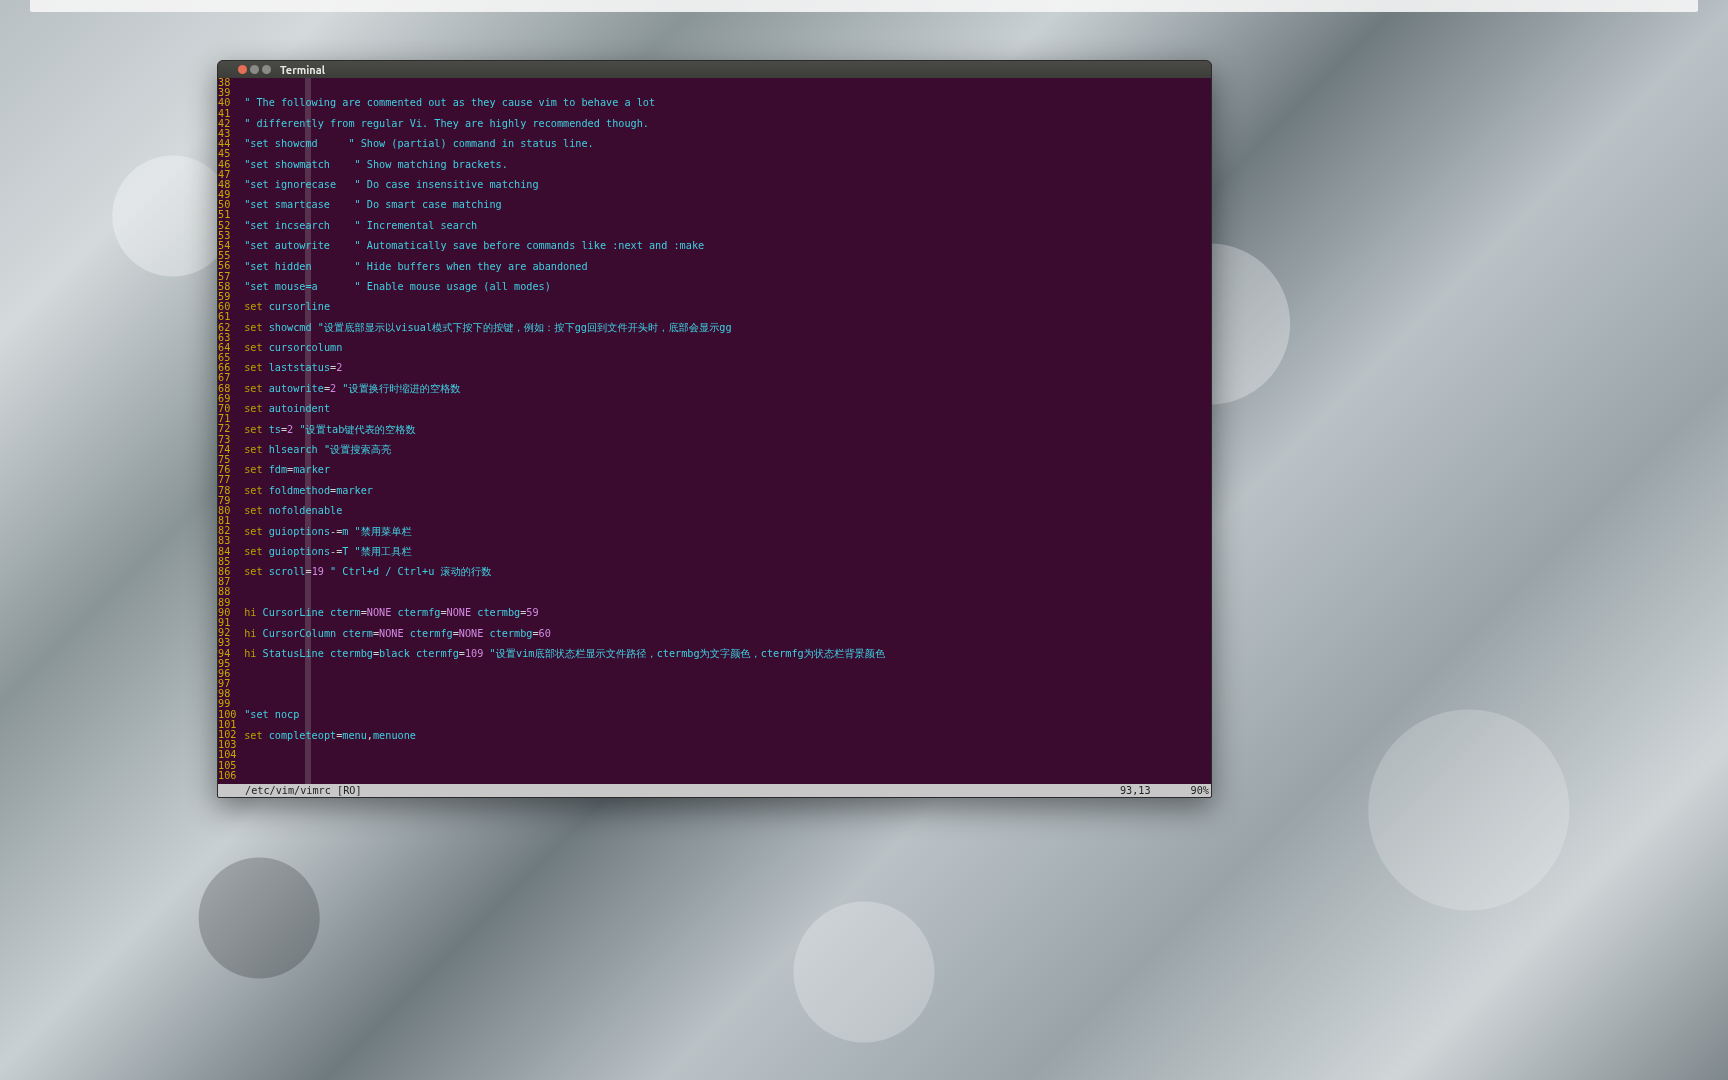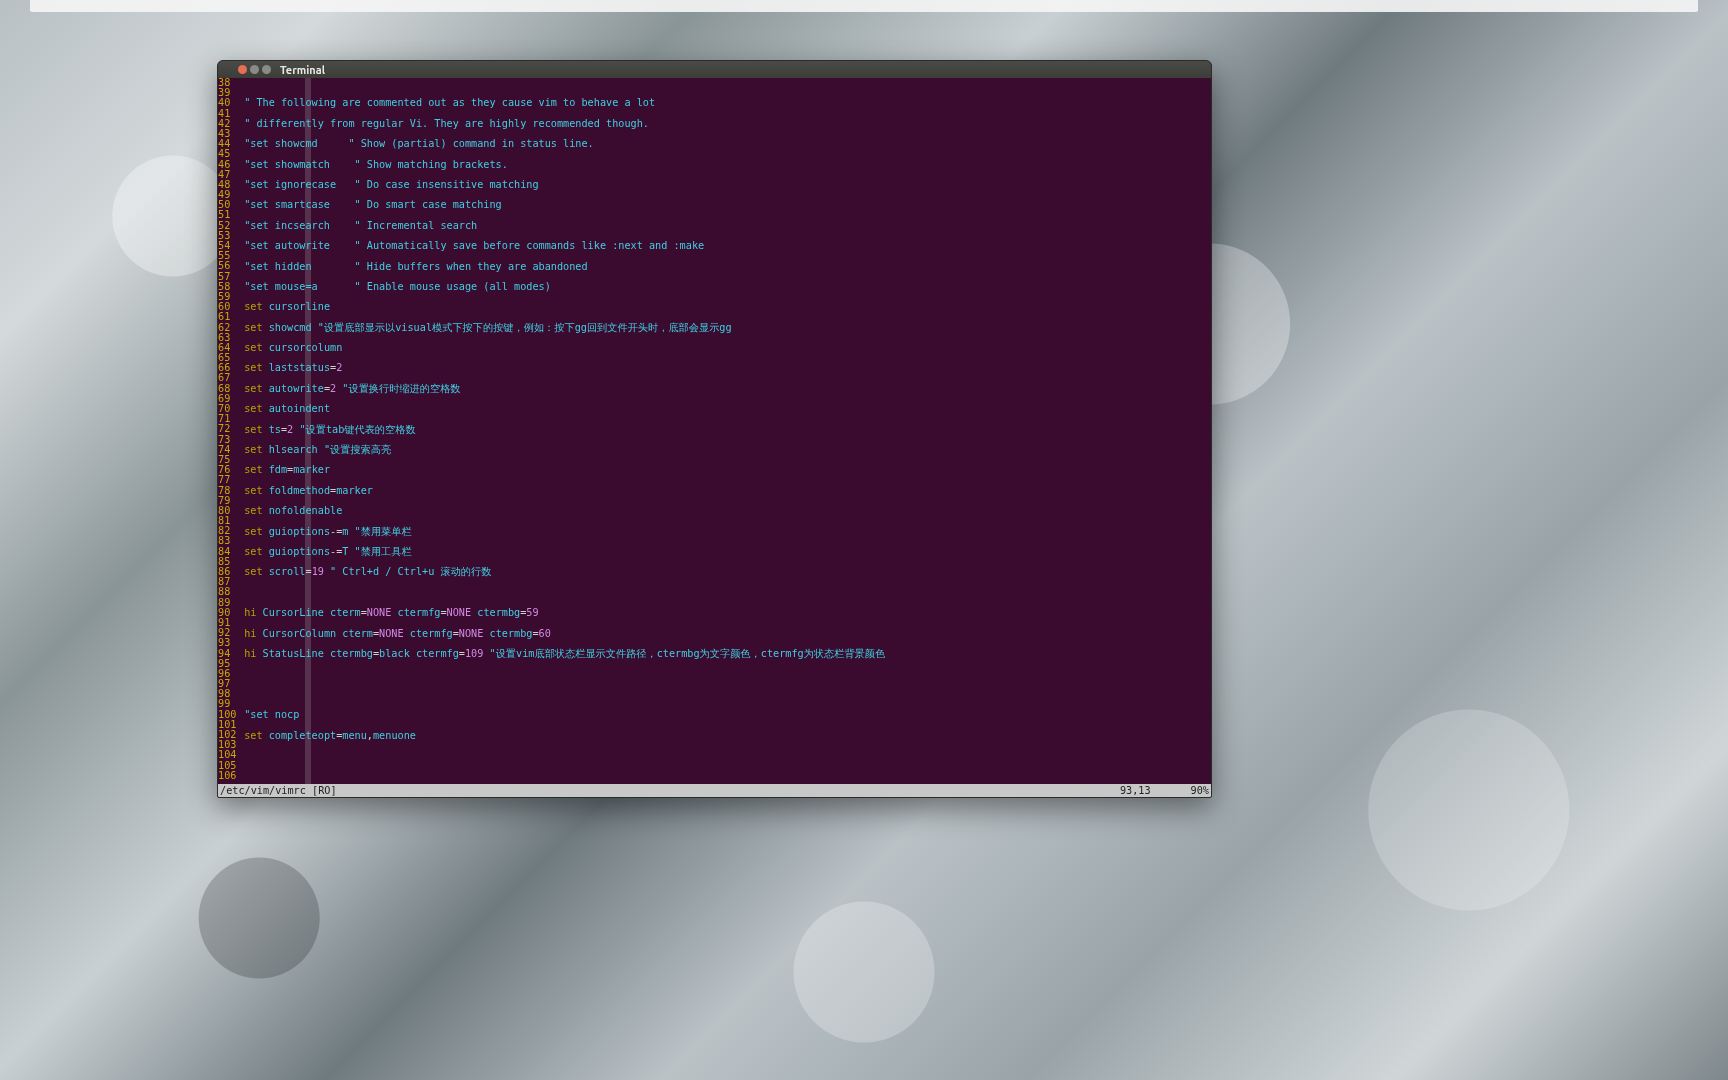--- a/index.html
+++ b/index.html
@@ -118,21 +118,21 @@
   .statusbar{
     position:absolute;
     left:0;right:0;bottom:0;height:13px;
     background:#c8c8c8;
     color:#222;
     font-size:10.2px;
     line-height:13px;
     display:flex;
     padding:0 2px;
   }
-  .statusbar .sb-left{flex:0 0 auto;}
+  .statusbar .sb-left{flex:0 0 auto;margin-left:25px;}
   .statusbar .sb-mid{flex:1;}
   .statusbar .sb-pos{flex:0 0 auto;margin-right:40px;margin-left:36px;}
   .statusbar .sb-pct{flex:0 0 auto;}
 
 </style>
 </head>
 <body>
 
 <div class="desktop">
   <div class="topbar"></div>

